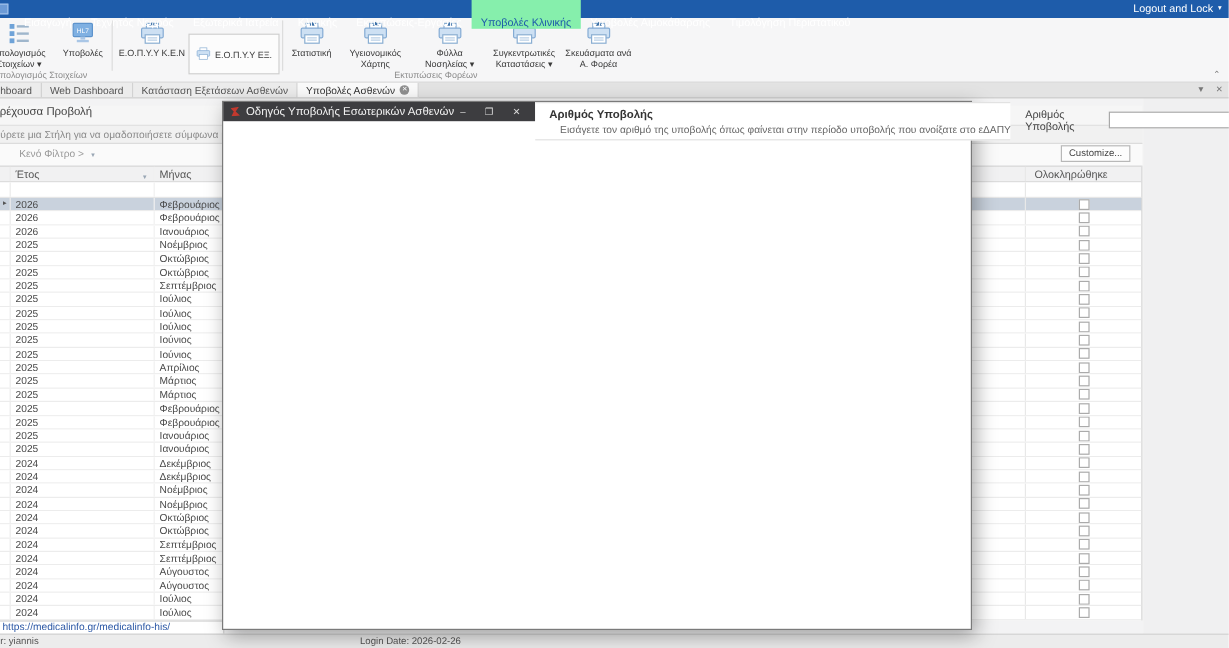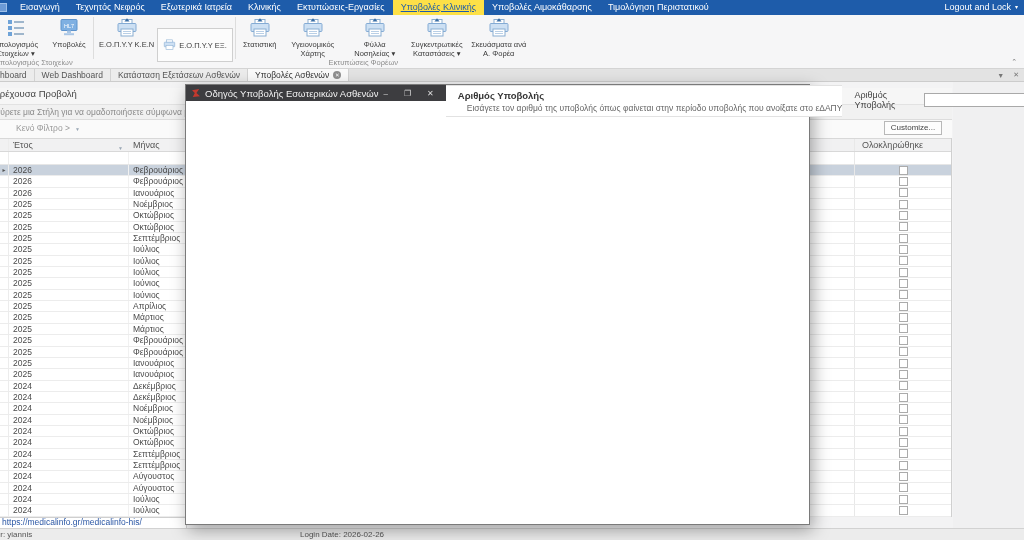--- a/index.html
+++ b/index.html
@@ -2,22 +2,22 @@
 <html><head>
 <meta charset="utf-8">
 <style>
   * { box-sizing:border-box; margin:0; padding:0; }
   html,body { width:1024px; height:540px; }
   body { position:relative; overflow:hidden; font-family:"Liberation Sans",sans-serif; background:#fff; }
 
   
   .menubar { position:absolute; top:0; left:0; right:0; height:15px; background:#1e5caa; display:flex; align-items:stretch; color:#fff; font-size:9px; z-index:3; }
   .app-icon { width:9px; height:9px; margin:3px 5px 0 -2px; background:#6d9bd6; border:1px solid #9dbfe8; flex:none; }
-  .menu-item { padding:0 8px; line-height:15px; white-space:nowrap; }
-  .menu-item.active { background:#fde047; color:#1e5caa;text-decoration:underline; }
+  .menu-item { padding:12px 8px; line-height:15px; white-space:nowrap; }
+  .menu-item.active { background:#86efac; color:#1e5caa; }
   .menubar-spacer { flex:1; }
   .logout { line-height:15px; padding:0 4px 0 8px; white-space:nowrap; }
   .logout-caret { font-size:6px; padding:0 6px 0 0; line-height:15px; }
 
   
   .ribbon { position:absolute; top:15px; left:0; right:0; height:54px; background:#f6f6f7; border-bottom:1px solid #d4d4d4; overflow:hidden; z-index:2; }
   .ribbon-row { display:flex; align-items:flex-start; margin-left:-15px; height:44px; }
   .rbtn { flex:none; min-width:44px; max-width:62px; display:flex; flex-direction:column; align-items:center; padding:3px 3px 0; font-size:7.5px; line-height:1.2; text-align:center; color:#3a3a3a; }
   .rbtn svg { margin-bottom:1px; flex:none; }
   .rsep { flex:none; width:1px; height:42px; background:#dddddd; margin:2px 2px 0; }

